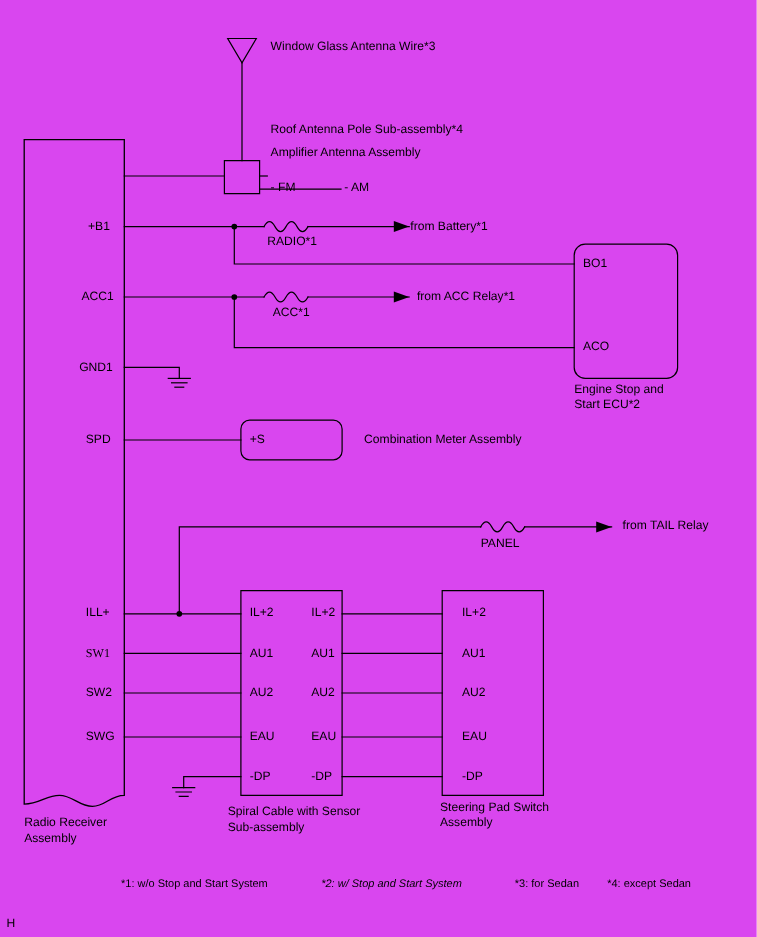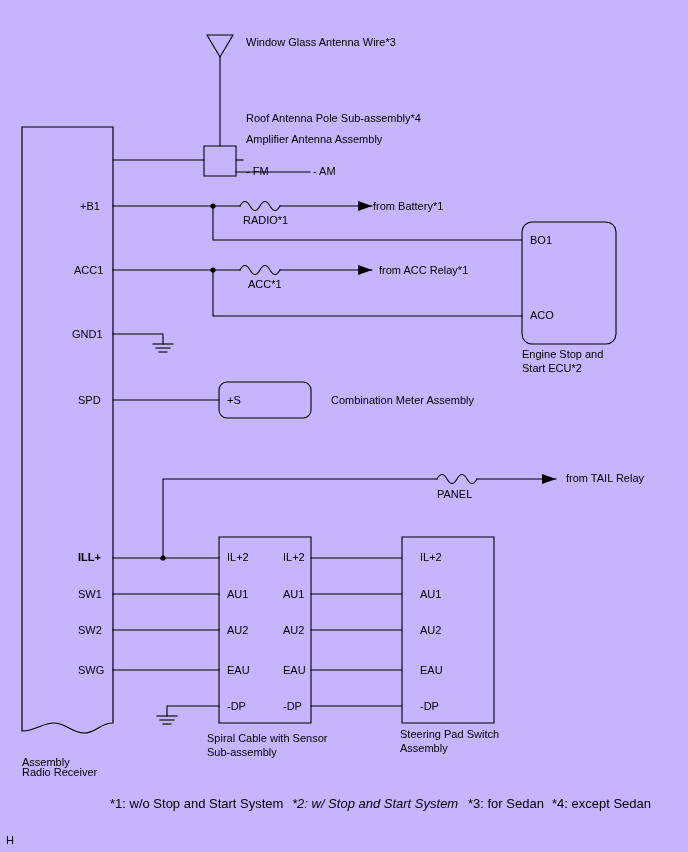--- a/index.html
+++ b/index.html
@@ -9,31 +9,31 @@
   }
   body {
     font-family: "Liberation Sans", sans-serif;
     color: #000000;
   }
   #page {
     position: relative;
     width: 688px;
     height: 852px;
     overflow: hidden;
-    background: #c4b5fd;
+    background: #d946ef;
   }
   .lbl {
     position: absolute;
     font-size: 11px;
     line-height: 13px;
     white-space: pre;
     color: #000;
   }
   .lbl.small {
-    font-size: 13px;
+    font-size: 10px;
   }
   svg.layer {
     position: absolute;
     left: 0;
     top: 0;
     width: 688px;
     height: 852px;
     pointer-events: none;
   }
   svg.layer * { vector-effect: non-scaling-stroke; }
@@ -121,26 +121,26 @@
   <div class="lbl" style="left:246px; top:36px;">Window Glass Antenna Wire*3</div>
   <div class="lbl" style="left:246px; top:75px;margin-top:37px;">Roof Antenna Pole Sub-assembly*4</div>
   <div class="lbl" style="left:246px; top:133px;">Amplifier Antenna Assembly</div>
   <div class="lbl" style="left:246px; top:165px;">- FM</div>
   <div class="lbl" style="left:313px; top:165px;">- AM</div>
 
   <div class="lbl" style="left:80px; top:200px;">+B1</div>
   <div class="lbl" style="left:74px; top:264px;">ACC1</div>
   <div class="lbl" style="left:72px; top:328px;">GND1</div>
   <div class="lbl" style="left:78px; top:394px;">SPD</div>
-  <div class="lbl" style="left:78px; top:551px;font-weight:bold;">ILL+</div>
-  <div class="lbl" style="left:78px; top:588px;">SW1</div>
+  <div class="lbl" style="left:78px; top:551px;">ILL+</div>
+  <div class="lbl" style="left:78px; top:588px;font-family:Liberation Serif, serif;">SW1</div>
   <div class="lbl" style="left:78px; top:624px;">SW2</div>
   <div class="lbl" style="left:78px; top:664px;">SWG</div>
 
-  <div class="lbl" style="left:22px; top:766px;">Radio Receiver</div>
+  <div class="lbl" style="left:22px; top:742px;">Radio Receiver</div>
   <div class="lbl" style="left:22px; top:756px;">Assembly</div>
 
   <div class="lbl" style="left:243px; top:214px;">RADIO*1</div>
   <div class="lbl" style="left:373px; top:200px;">from Battery*1</div>
 
   <div class="lbl" style="left:248px; top:278px;">ACC*1</div>
   <div class="lbl" style="left:379px; top:264px;">from ACC Relay*1</div>
 
   <div class="lbl" style="left:437px; top:488px;">PANEL</div>
   <div class="lbl" style="left:566px; top:472px;">from TAIL Relay</div>

